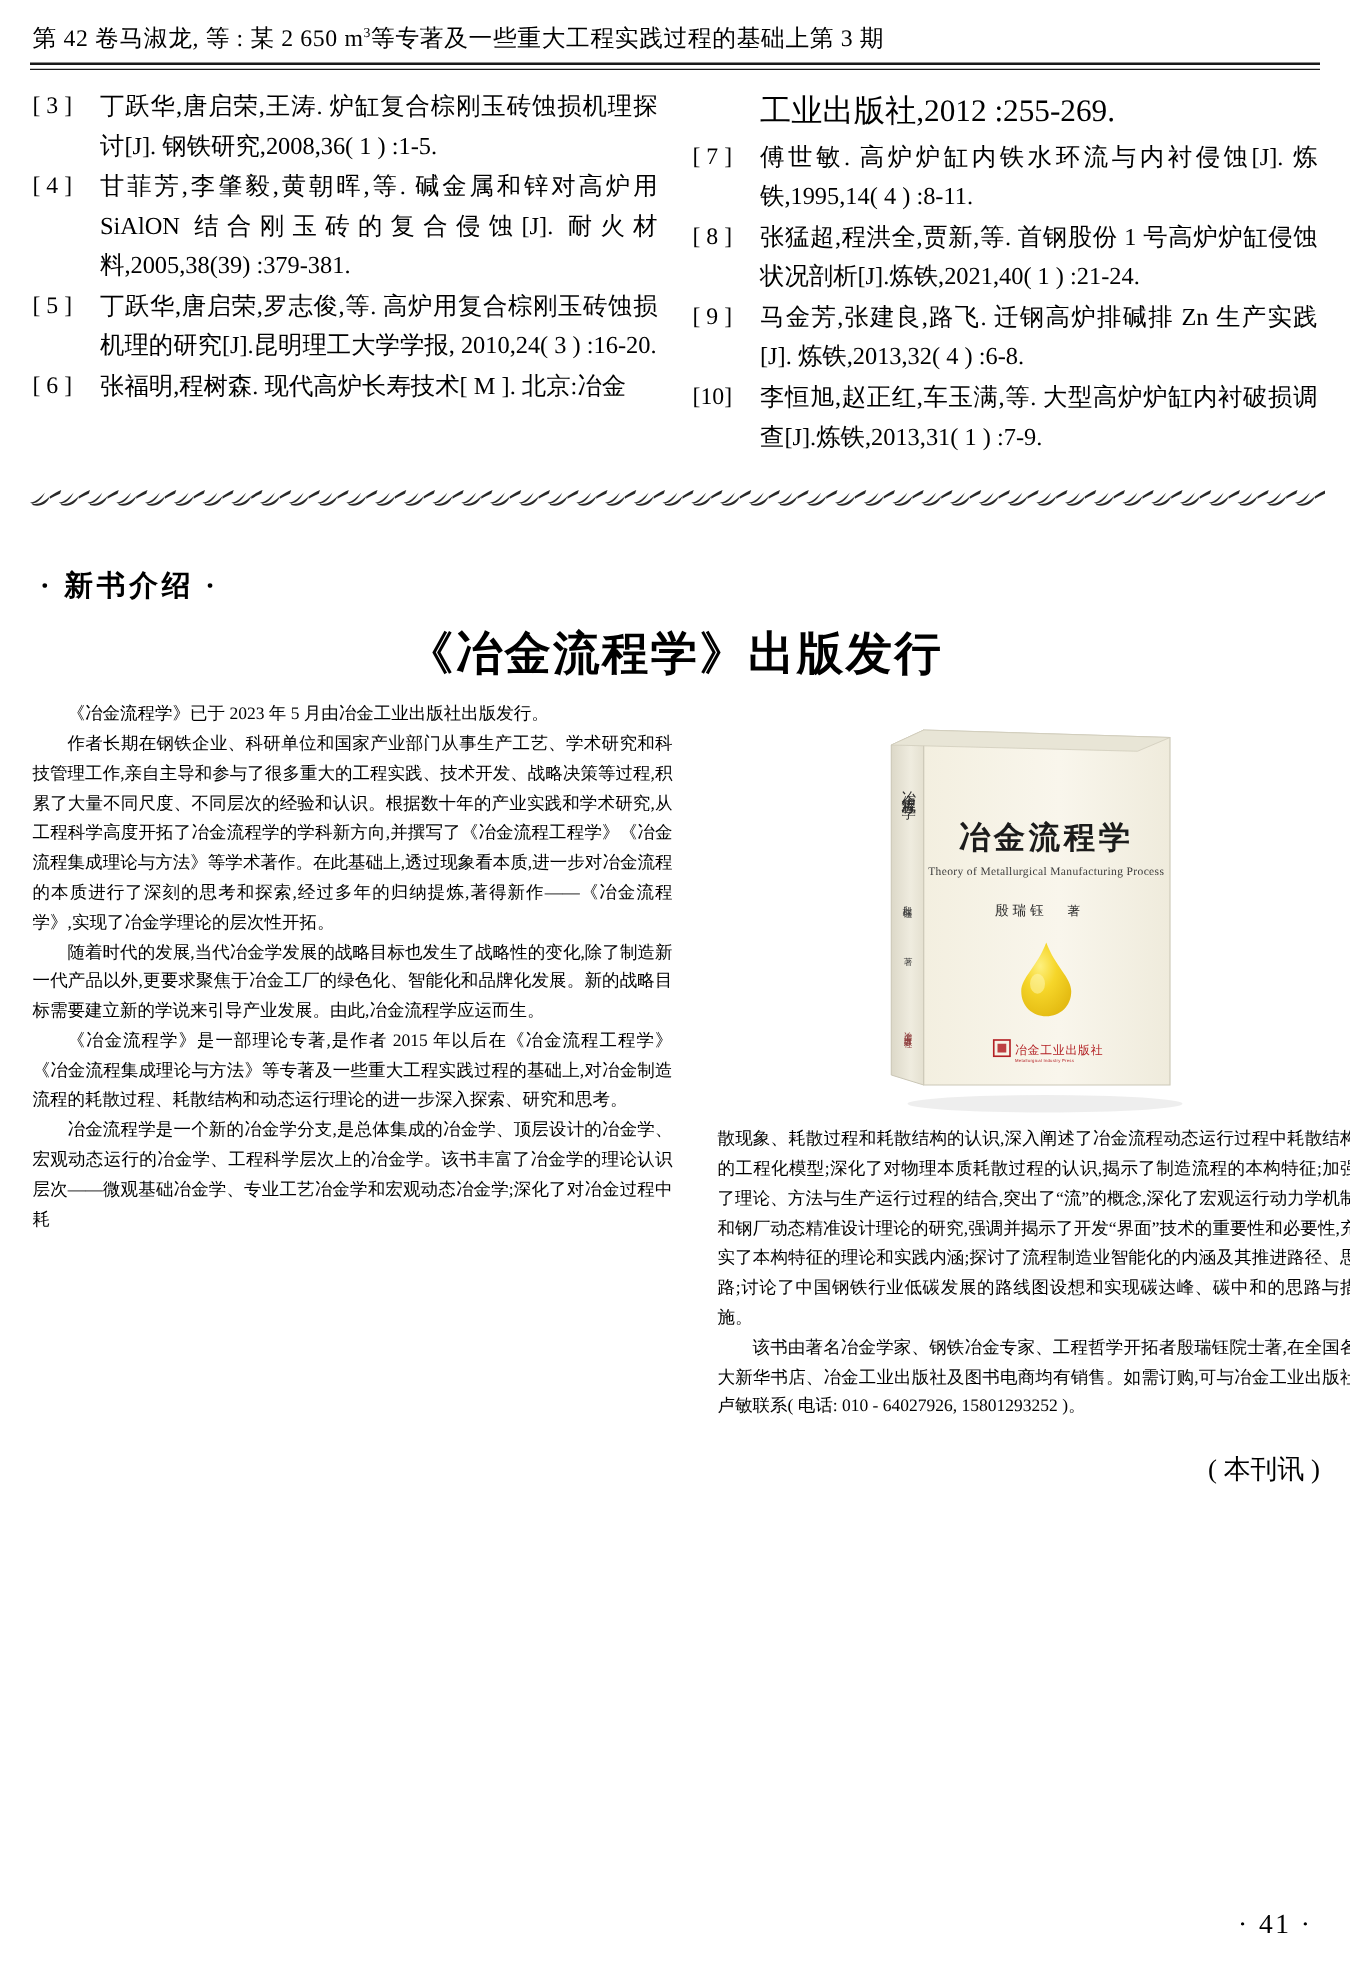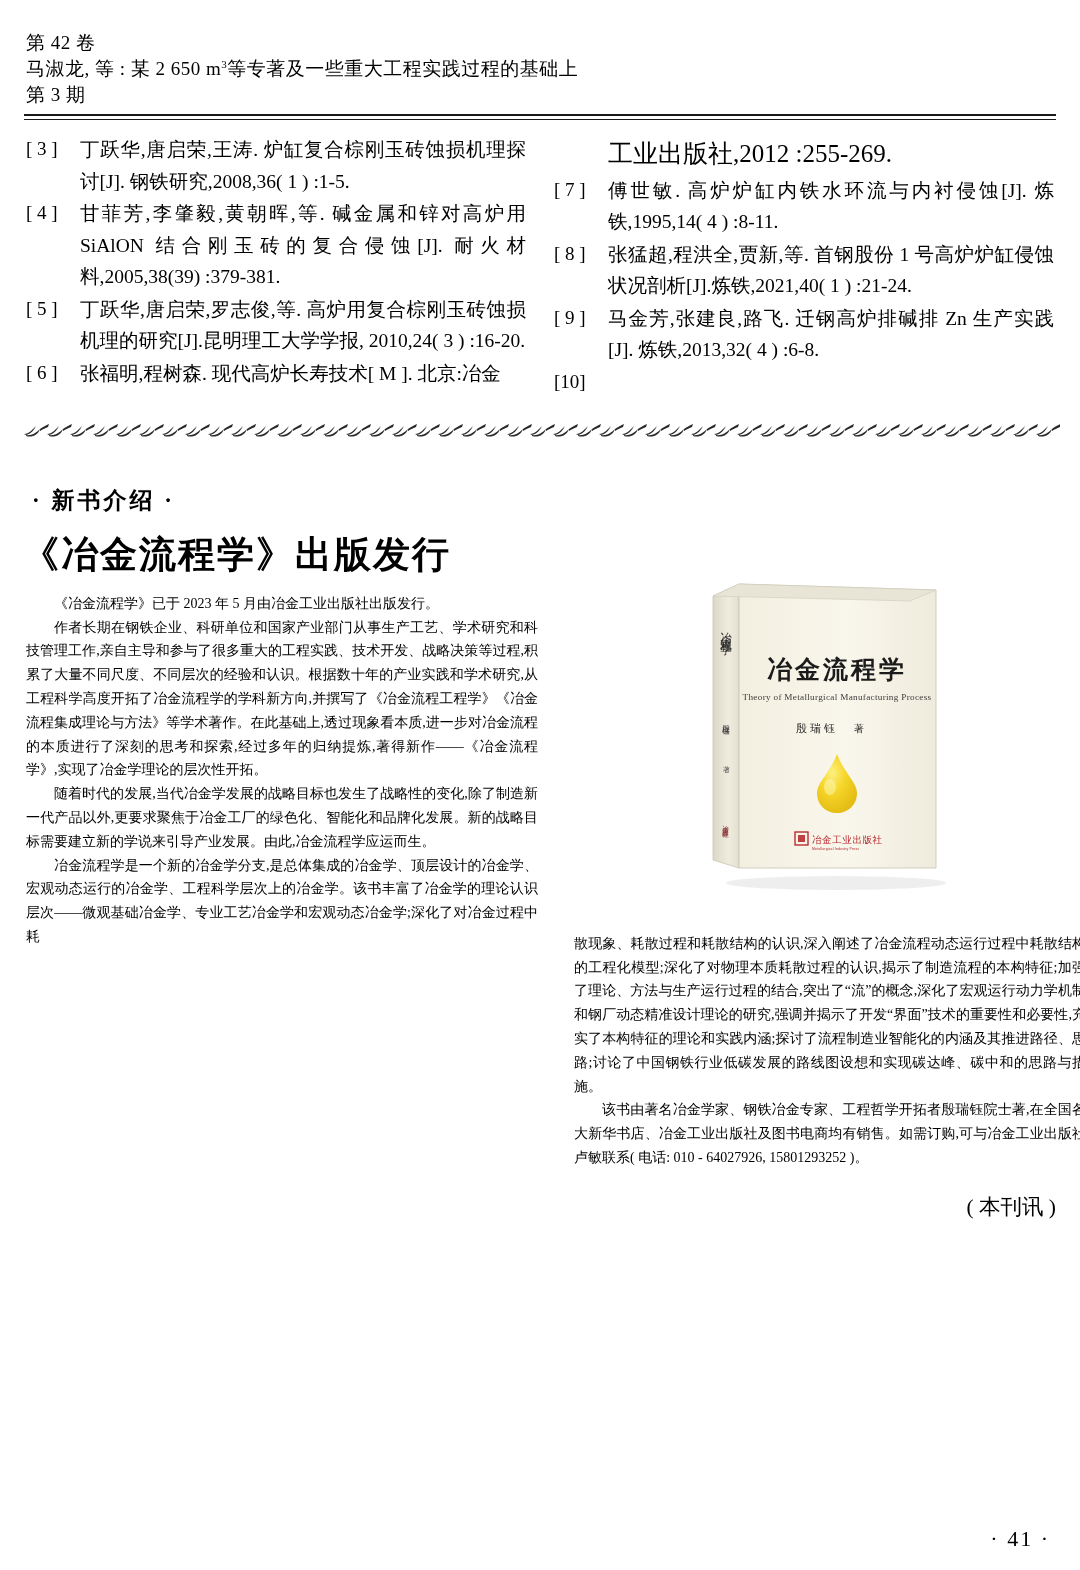--- a/index.html
+++ b/index.html
@@ -22,24 +22,23 @@
     height: 1570px;
     box-sizing: border-box;
     padding: 0 22px;
   }
 
   
   .runhead {
     display: flex;
     align-items: baseline;
     justify-content: flex-start;
-    padding: 30px 4px 6px 4px;
+    padding: 18px 4px 6px 4px;
     font-size: 19px;
     letter-spacing: 0.5px;
-    flex-direction: column;
   }
   .runhead-center {
     font-size: 19px;
     white-space: nowrap;
   }
   .runhead-center sup {
     font-size: 11px;
     vertical-align: super;
   }
   .runhead-rule {
@@ -94,21 +93,21 @@
   
   .section-tag {
     font-size: 23px;
     font-weight: bold;
     padding: 38px 0 0 10px;
     letter-spacing: 3px;
   }
 
   
   .headline {
-    text-align: left;
+    text-align: center;
     font-size: 37px;
     font-weight: bold;
     letter-spacing: 2px;
     padding: 14px 0 0 0;
     font-family: Liberation Mono, monospace;
   }
 
   
   .body-area {
     position: relative;
@@ -207,20 +206,21 @@
       <div class="refitem">
         <span class="refnum">[ 8 ]</span>
         <span class="reftext">张猛超,程洪全,贾新,等. 首钢股份 1 号高炉炉缸侵蚀状况剖析[J].炼铁,2021,40( 1 ) :21-24.</span>
       </div>
       <div class="refitem">
         <span class="refnum">[ 9 ]</span>
         <span class="reftext">马金芳,张建良,路飞. 迁钢高炉排碱排 Zn 生产实践[J]. 炼铁,2013,32( 4 ) :6-8.</span>
       </div>
       <div class="refitem">
         <span class="refnum">[10]</span>
+        <span class="reftext">李恒旭,赵正红,车玉满,等. 大型高炉炉缸内衬破损调查[J].炼铁,2013,31( 1 ) :7-9.</span>
       </div>
     </div>
 
   </div>
 
   <div class="divider-wrap">
     <svg width="1036" height="20" viewBox="0 0 1036 20" xmlns="http://www.w3.org/2000/svg">
       <defs>
         <g id="vn">
           <path d="M0 11 C5 11, 9 6, 12 3 C10 7, 7 11, 2 12 Z" fill="#2a2a2a"></path>
@@ -334,20 +334,21 @@
       </g>
     </svg>
   </div>
 
   <div class="body-area">
 
     <div class="col-left" style="top:12px;">
       <p class="bp">《冶金流程学》已于 2023 年 5 月由冶金工业出版社出版发行。</p>
       <p class="bp">作者长期在钢铁企业、科研单位和国家产业部门从事生产工艺、学术研究和科技管理工作,亲自主导和参与了很多重大的工程实践、技术开发、战略决策等过程,积累了大量不同尺度、不同层次的经验和认识。根据数十年的产业实践和学术研究,从工程科学高度开拓了冶金流程学的学科新方向,并撰写了《冶金流程工程学》《冶金流程集成理论与方法》等学术著作。在此基础上,透过现象看本质,进一步对冶金流程的本质进行了深刻的思考和探索,经过多年的归纳提炼,著得新作——《冶金流程学》,实现了冶金学理论的层次性开拓。</p>
       <p class="bp">随着时代的发展,当代冶金学发展的战略目标也发生了战略性的变化,除了制造新一代产品以外,更要求聚焦于冶金工厂的绿色化、智能化和品牌化发展。新的战略目标需要建立新的学说来引导产业发展。由此,冶金流程学应运而生。</p>
+      <p class="bp">《冶金流程学》是一部理论专著,是作者 2015 年以后在《冶金流程工程学》《冶金流程集成理论与方法》等专著及一些重大工程实践过程的基础上,对冶金制造流程的耗散过程、耗散结构和动态运行理论的进一步深入探索、研究和思考。</p>
       <p class="bp">冶金流程学是一个新的冶金学分支,是总体集成的冶金学、顶层设计的冶金学、宏观动态运行的冶金学、工程科学层次上的冶金学。该书丰富了冶金学的理论认识层次——微观基础冶金学、专业工艺冶金学和宏观动态冶金学;深化了对冶金过程中耗</p>
     </div>
 
     <div class="col-right" style="top:352px;">
       <p class="bp noind">散现象、耗散过程和耗散结构的认识,深入阐述了冶金流程动态运行过程中耗散结构的工程化模型;深化了对物理本质耗散过程的认识,揭示了制造流程的本构特征;加强了理论、方法与生产运行过程的结合,突出了“流”的概念,深化了宏观运行动力学机制和钢厂动态精准设计理论的研究,强调并揭示了开发“界面”技术的重要性和必要性,充实了本构特征的理论和实践内涵;探讨了流程制造业智能化的内涵及其推进路径、思路;讨论了中国钢铁行业低碳发展的路线图设想和实现碳达峰、碳中和的思路与措施。</p>
       <p class="bp">该书由著名冶金学家、钢铁冶金专家、工程哲学开拓者殷瑞钰院士著,在全国各大新华书店、冶金工业出版社及图书电商均有销售。如需订购,可与冶金工业出版社卢敏联系( 电话: 010 - 64027926, 15801293252 )。</p>
       <div class="signature">( 本刊讯 )</div>
     </div>
 
   </div>

